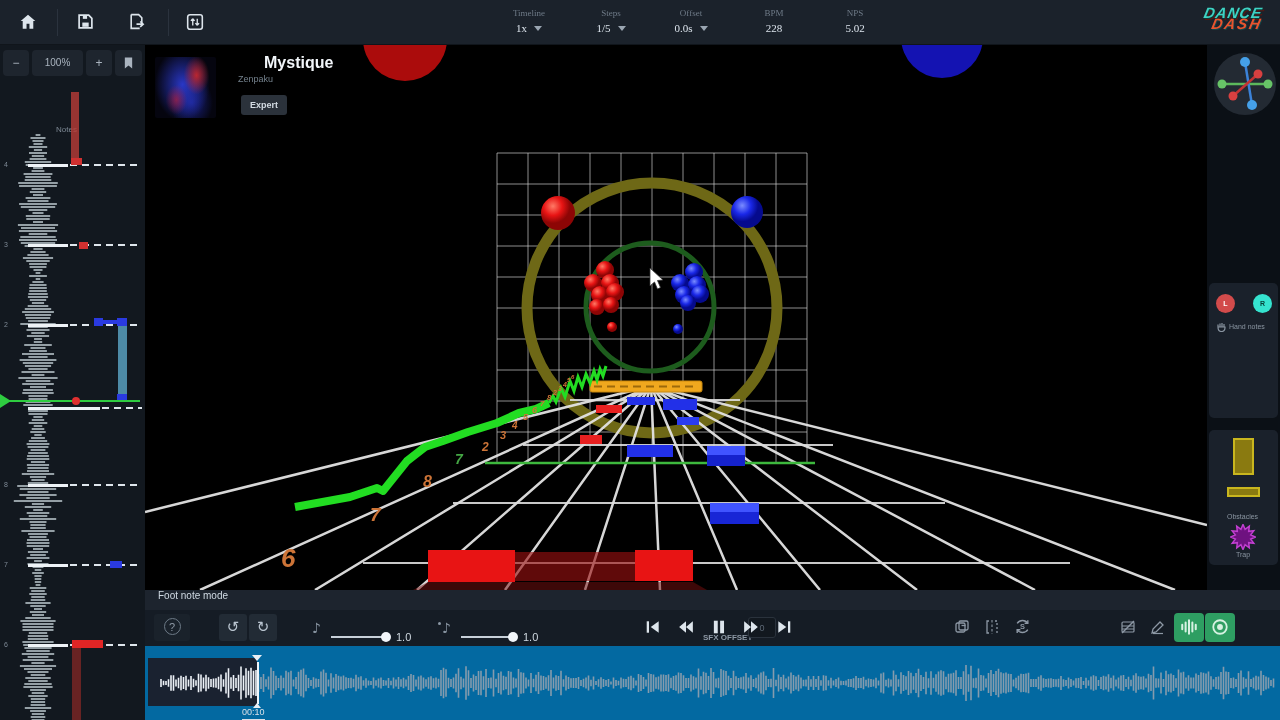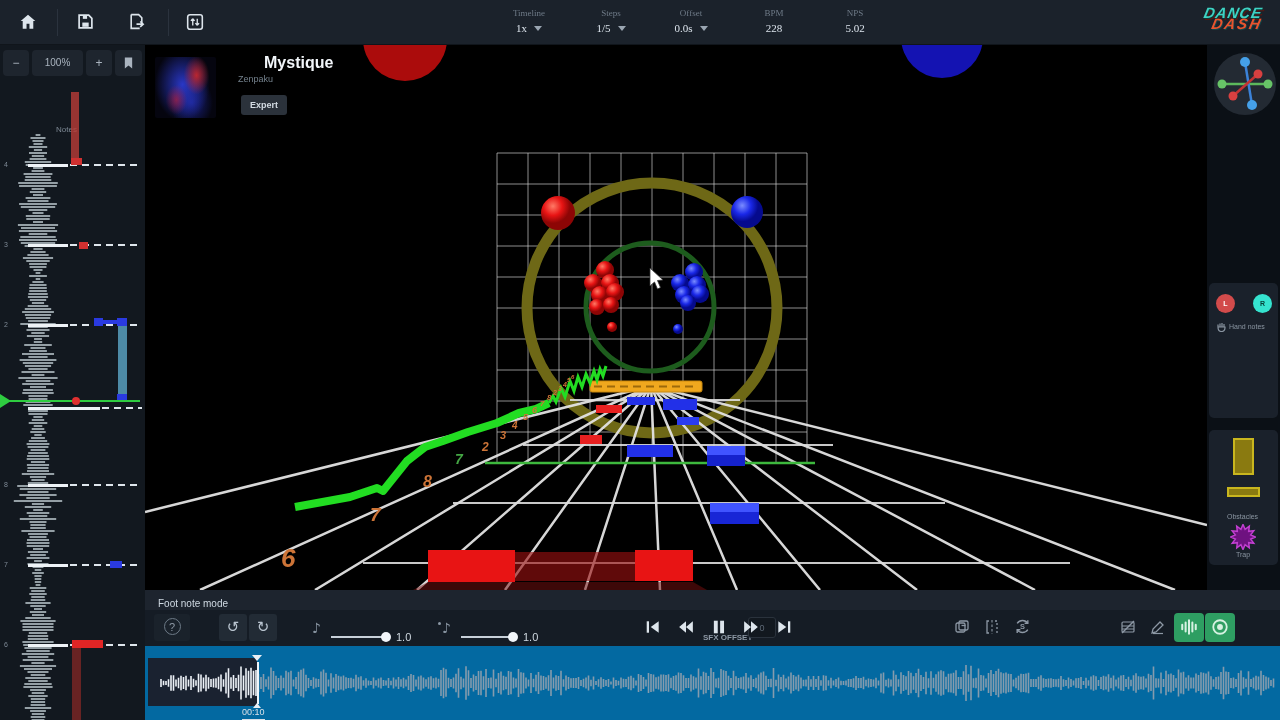--- a/index.html
+++ b/index.html
@@ -46,21 +46,21 @@
   
   #rightpanel { position:absolute; left:1207px; top:45px; width:73px; height:545px; background:#0b1016; }
   .rp-card { position:absolute; left:2px; width:69px; background:#1a212b; border-radius:5px; }
   .rp-title { display:block; text-align:center; font-size:11px; color:#dfe7ee; padding-top:7px; }
   .rp-label { position:absolute; font-size:7px; color:#8a95a1; }
   .lr-btn { position:absolute; width:21px; height:15px; border-radius:3px; font-size:7px; font-weight:bold; text-align:center; line-height:15px; cursor:pointer; }
   .lr-circle { position:absolute; width:19px; height:19px; border-radius:50%; font-size:7px; font-weight:bold; text-align:center; line-height:19px; cursor:pointer; }
 
   
   #statusbar { position:absolute; left:145px; top:590px; width:1135px; height:20px; background:#1d242e; }
-  #statusbar span { position:absolute; left:13px; top:8px; font-size:10px; color:#cfd9e2; }
+  #statusbar span { position:absolute; left:13px; top:0; font-size:10px; color:#cfd9e2; }
   #controlsbar { position:absolute; left:145px; top:610px; width:1135px; height:36px; background:#151c25; }
   .cb-btn { position:absolute; top:4px; width:28px; height:27px; background:#222b35; border-radius:3px; color:#b9c4cf; text-align:center; line-height:26px; font-size:15px; cursor:pointer; }
   .cb-ghost { position:absolute; top:4px; width:28px; height:27px; border-radius:3px; color:#8d98a5; text-align:center; cursor:pointer; }
   .cb-green { position:absolute; top:3px; width:30px; height:29px; background:#2e9e62; border-radius:4px; cursor:pointer; }
   .slider-track { position:absolute; top:26px; height:2px; background:#c7d0d9; }
   .slider-knob { position:absolute; top:22px; width:10px; height:10px; border-radius:50%; background:#f2f6fa; cursor:pointer; }
   .slider-val { position:absolute; top:21px; font-size:11px; color:#cfd8e0; }
   #sfx-offset-label { position:absolute; left:558px; top:23px; font-size:8px; font-weight:bold; color:#8d98a5; }
   #sfx-offset-input { position:absolute; left:603px; top:7px; width:28px; height:21px; background:#12181f; border:1px solid #2a323c; border-radius:3px; color:#5c6875; font-size:9px; text-align:center; }
   .transport { position:absolute; top:9px; width:20px; height:18px; color:#dde5ec; cursor:pointer; }

